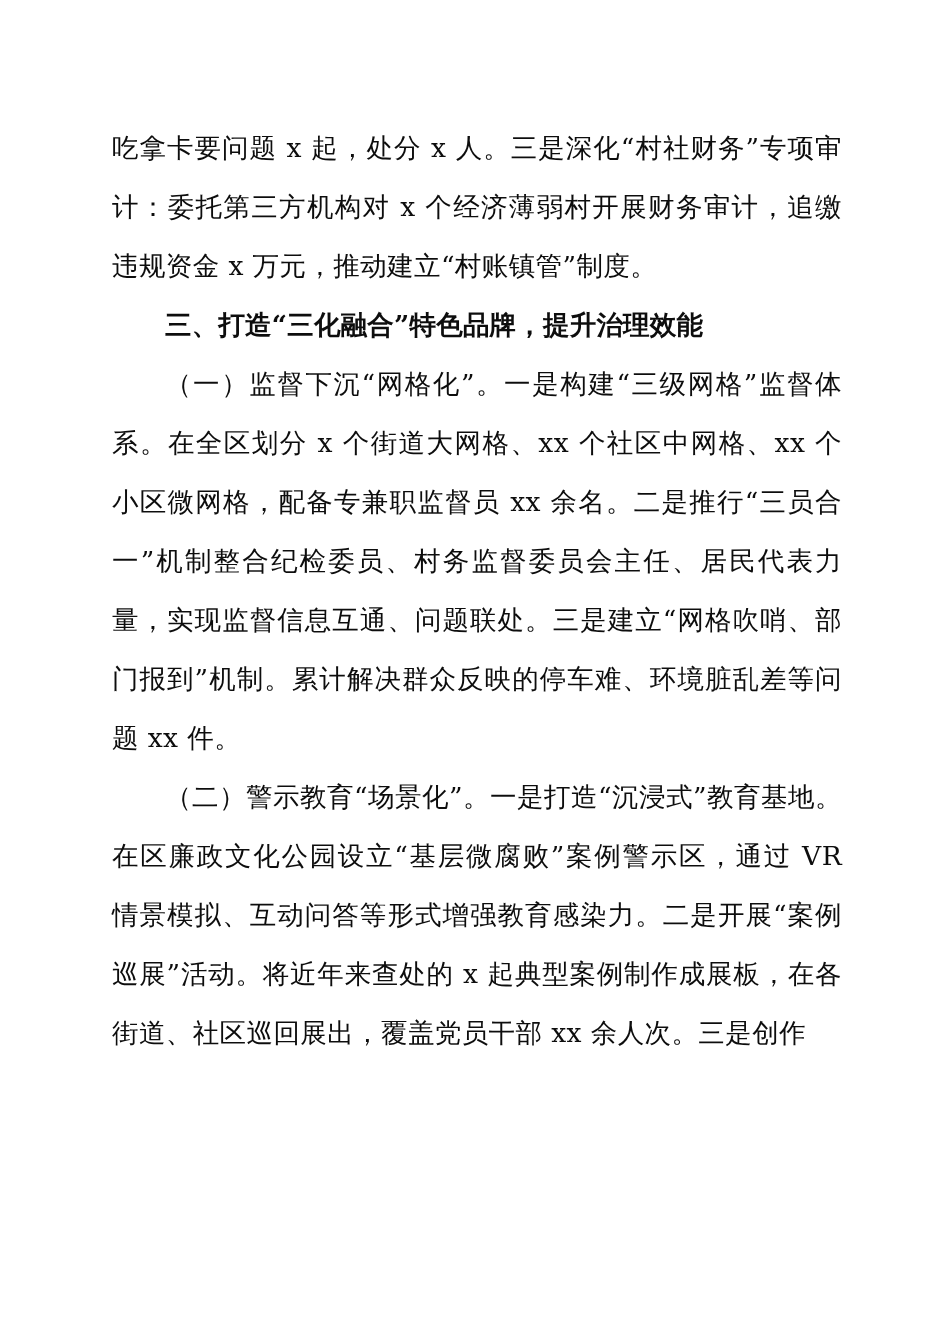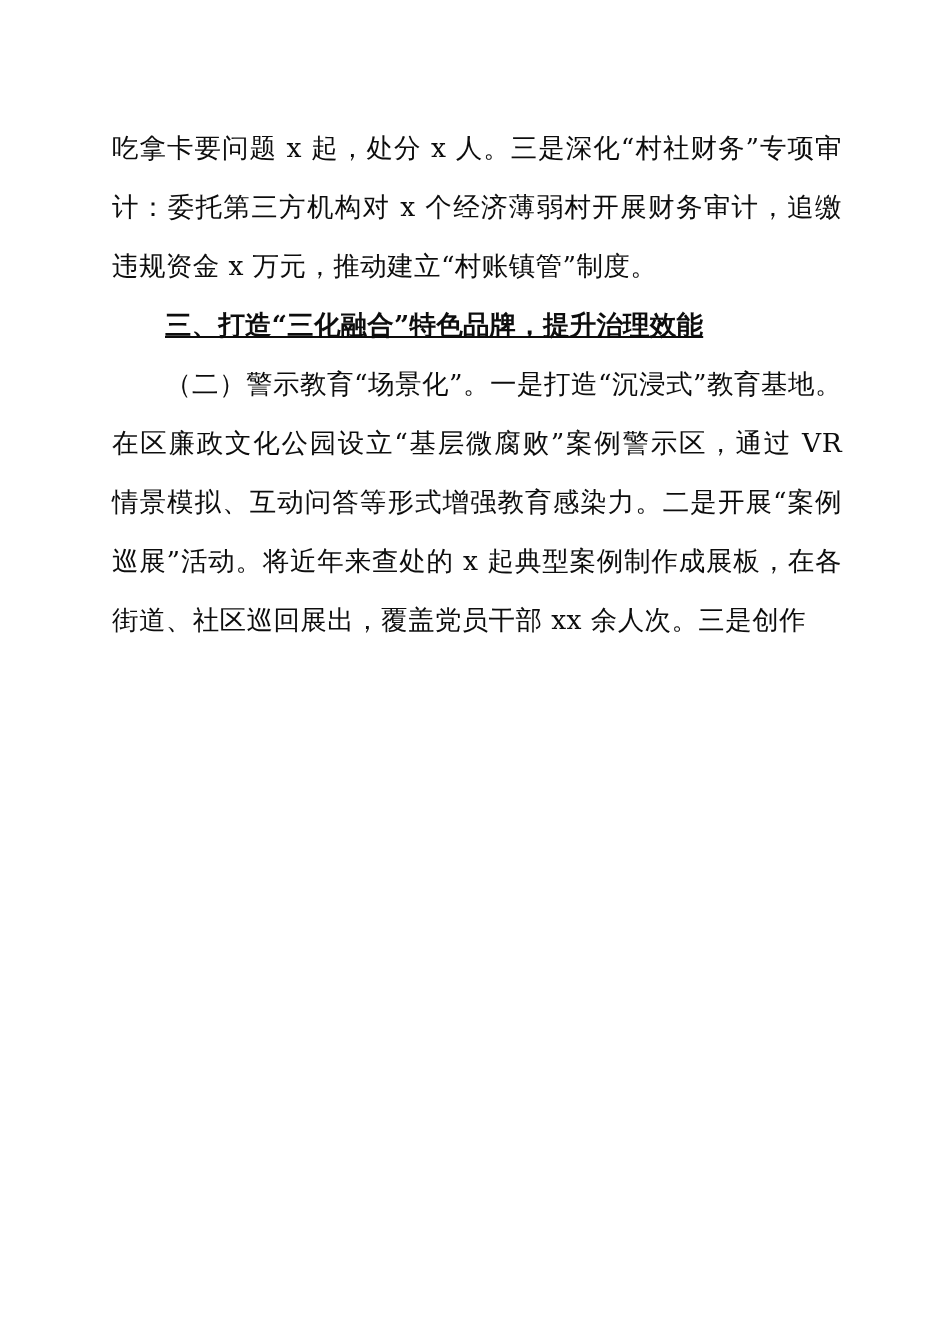--- a/index.html
+++ b/index.html
@@ -36,31 +36,31 @@
   .para {
     text-indent: 0;
   }
   .para-indent {
     text-indent: 53px;
   }
   .heading {
     font-weight: bold;
     text-indent: 53px;
     letter-spacing: 0.2px;
-    text-decoration: underline;
   }
 </style>
 </head>
 <body>
 
 <div class="page">
   <div class="doc-body">
 
     <p class="para">吃拿卡要问题 x 起，处分 x 人。三是深化“村社财务”专项审计：委托第三方机构对 x 个经济薄弱村开展财务审计，追缴违规资金 x 万元，推动建立“村账镇管”制度。</p>
 
 
     <p class="heading">三、打造“三化融合”特色品牌，提升治理效能</p>
 
+    <p class="para-indent">（一）监督下沉“网格化”。一是构建“三级网格”监督体系。在全区划分 x 个街道大网格、xx 个社区中网格、xx 个小区微网格，配备专兼职监督员 xx 余名。二是推行“三员合一”机制整合纪检委员、村务监督委员会主任、居民代表力量，实现监督信息互通、问题联处。三是建立“网格吹哨、部门报到”机制。累计解决群众反映的停车难、环境脏乱差等问题 xx 件。</p>
 
     <p class="para-indent">（二）警示教育“场景化”。一是打造“沉浸式”教育基地。在区廉政文化公园设立“基层微腐败”案例警示区，通过 VR 情景模拟、互动问答等形式增强教育感染力。二是开展“案例巡展”活动。将近年来查处的 x 起典型案例制作成展板，在各街道、社区巡回展出，覆盖党员干部 xx 余人次。三是创作</p>
 
   </div>
 </div>
 
 </body></html>

